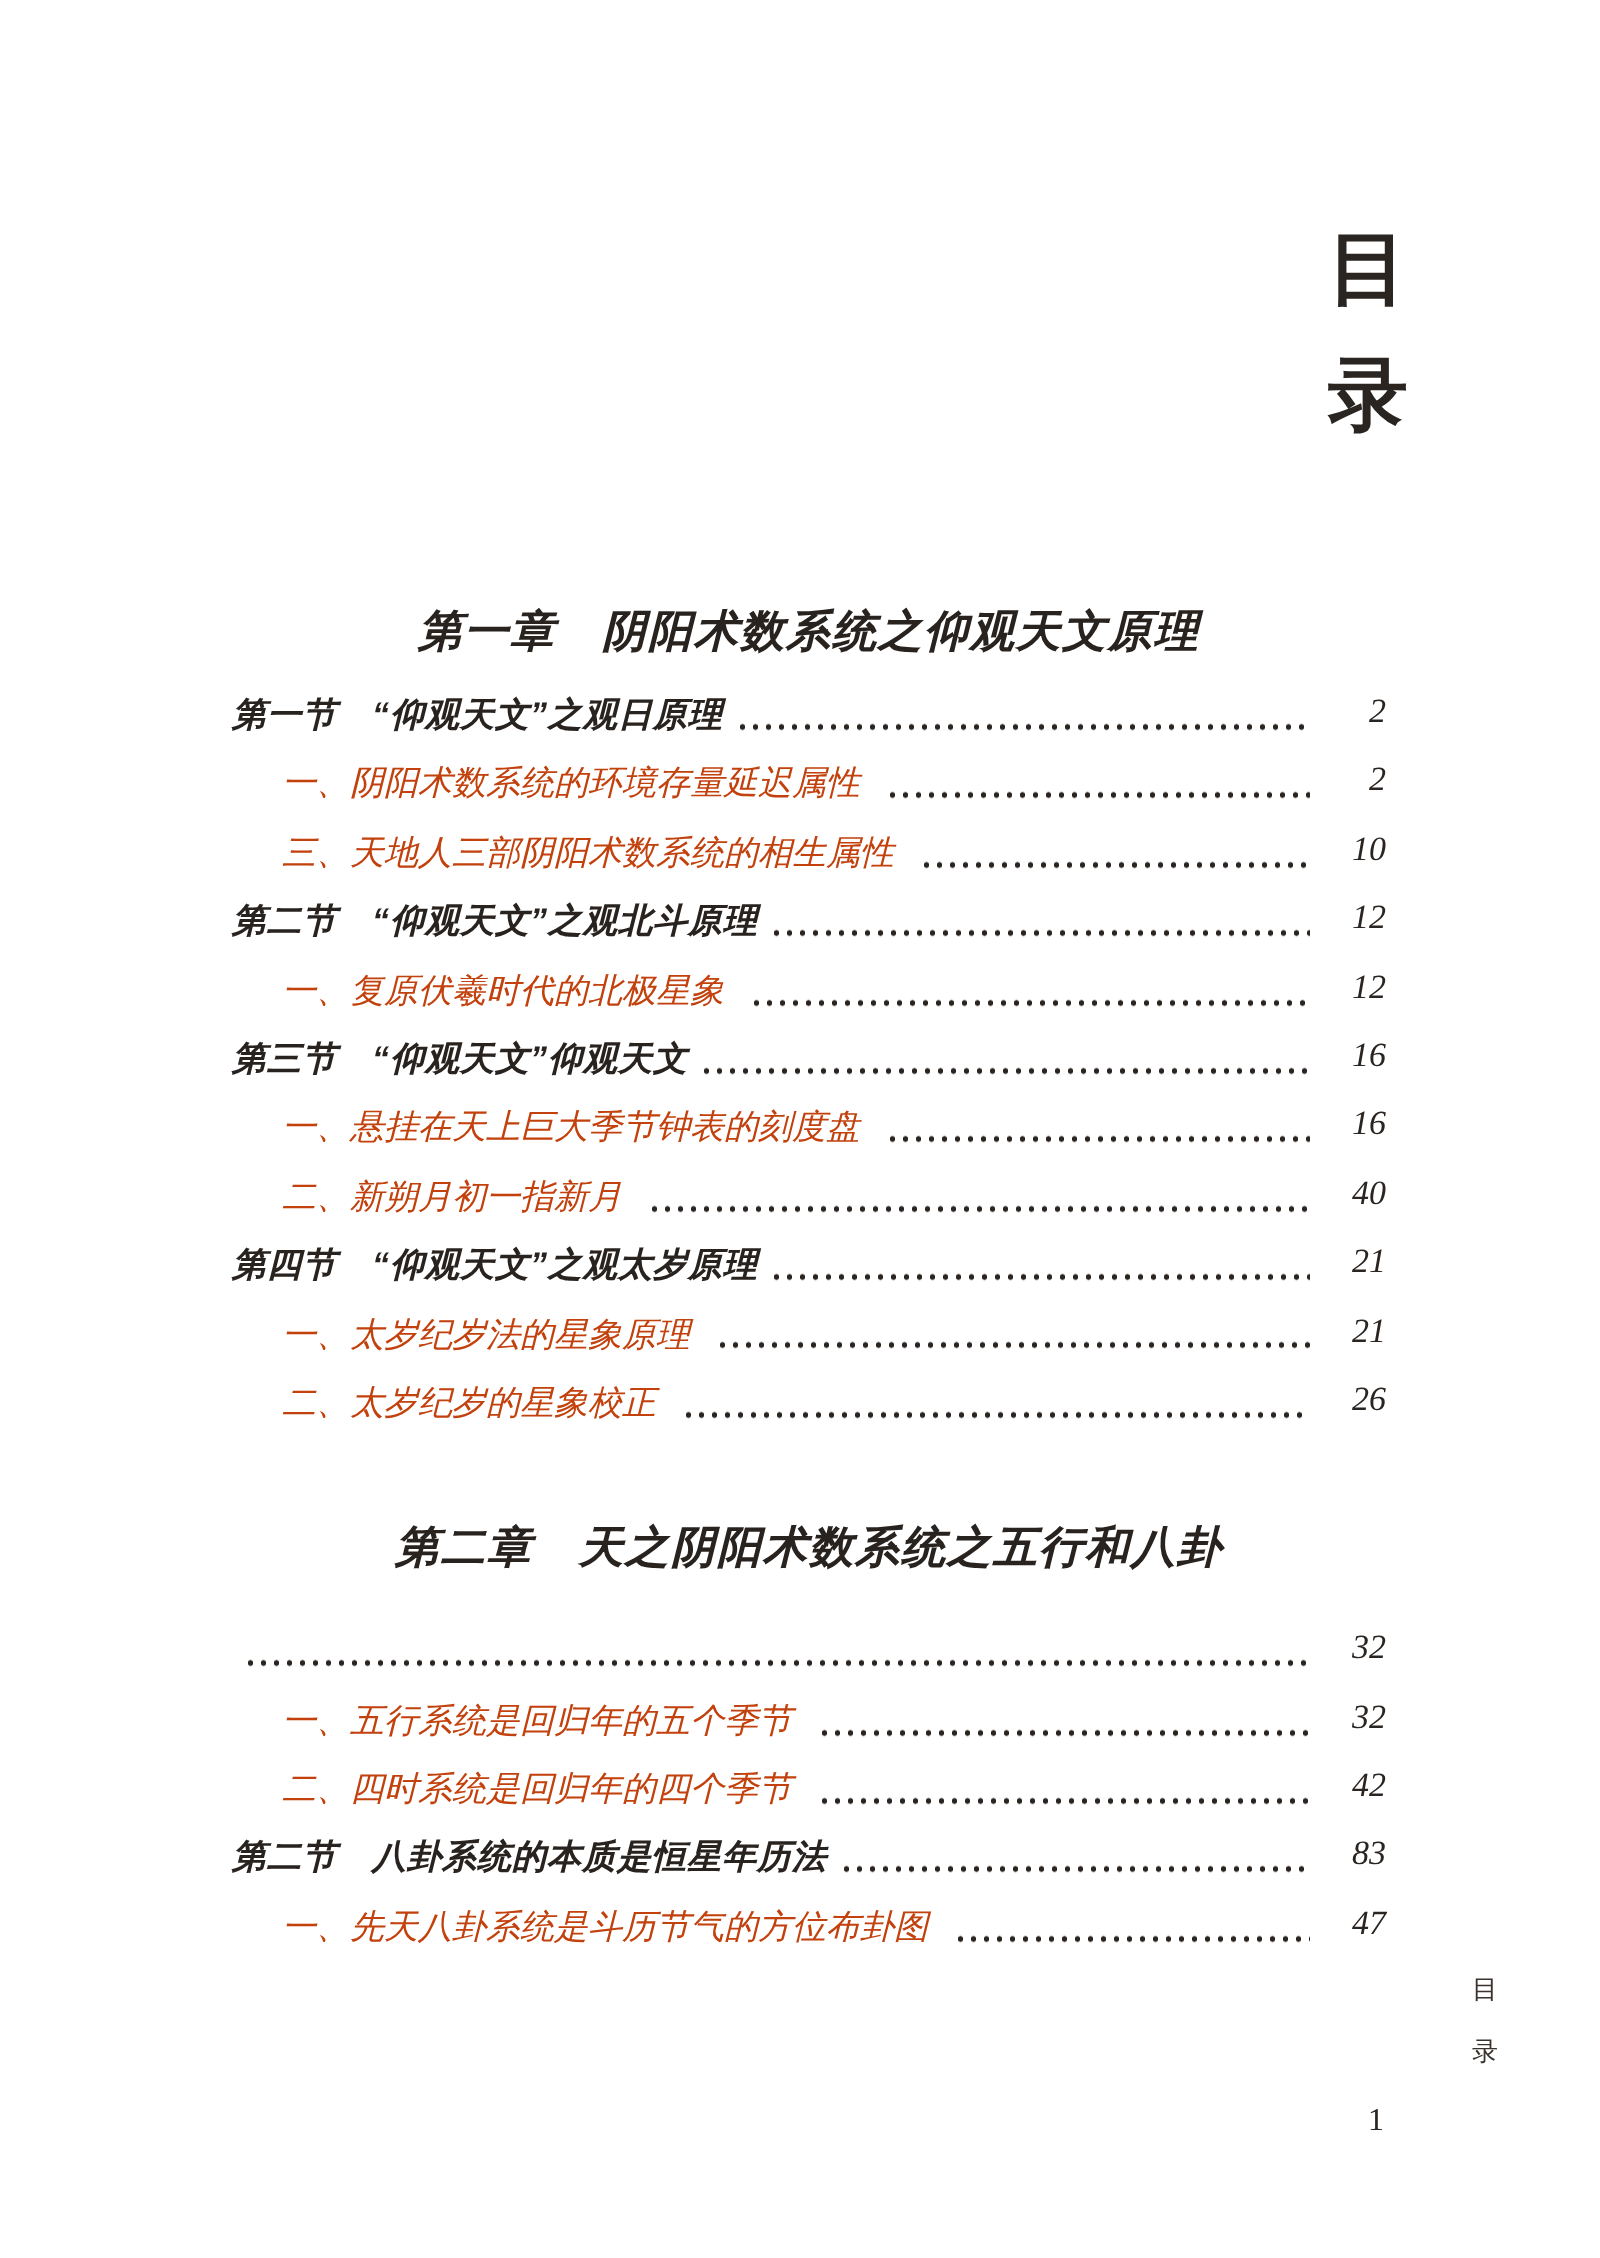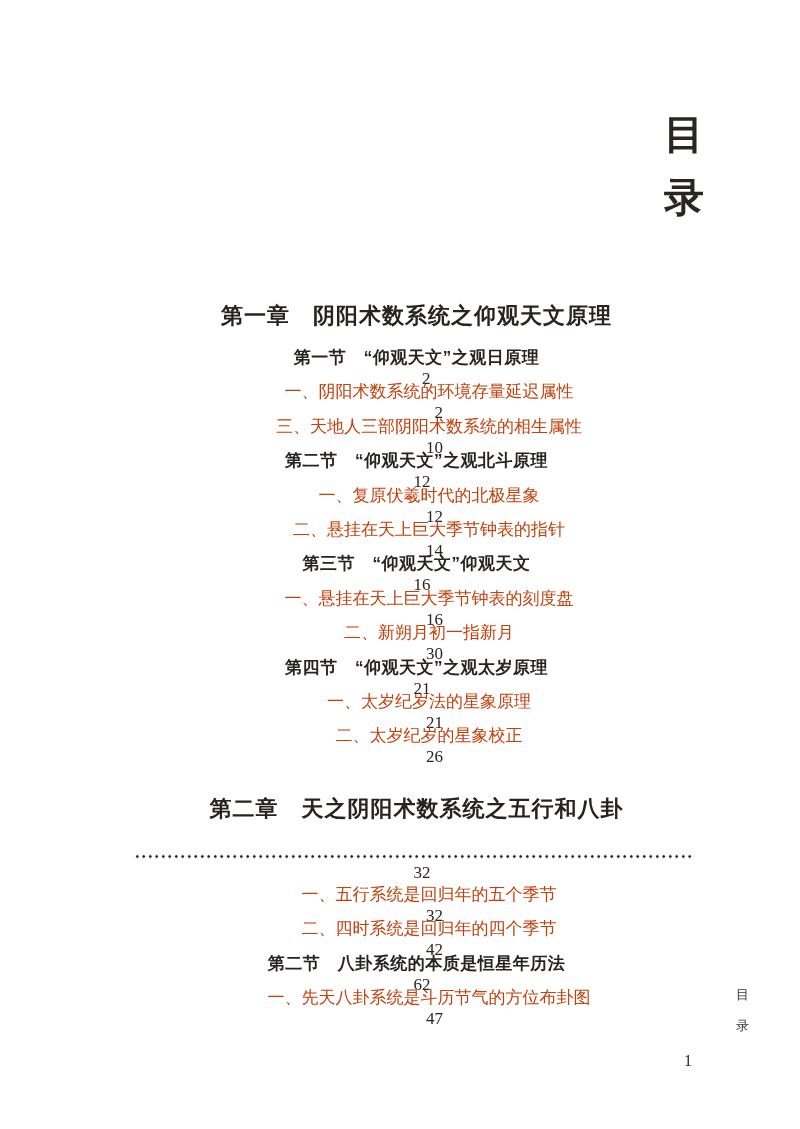--- a/index.html
+++ b/index.html
@@ -14,31 +14,31 @@
 
   
   .vertical-title {
     position:absolute; left:664px; top:114px;
     display:flex; flex-direction:column; gap:21px;
     font-size:40px; font-weight:600; line-height:1.05;
     color:#2b2522; text-align:center;
   }
 
   
-  .toc { position:absolute; left:128px; top:300px; width:577px; }
+  .toc { position:absolute; left:116px; top:300px; width:577px;font-style:italic; }
 
   .chapter-title {
     font-family:"Liberation Sans", sans-serif;
     font-weight:bold; font-size:22px; line-height:32px;
     text-align:center; letter-spacing:1px;
     margin:0 0 14px 0; color:#292320;
   }
   .chapter-title:not(:first-child) { margin-top:34px; margin-bottom:24px; }
 
-  .toc-row { display:flex; align-items:center; height:34.4px; font-size:17px;flex-direction:column; }
+  .toc-row { display:flex; height:34.4px; font-size:17px; }
   .toc-row .label { white-space:nowrap; }
   .toc-row.section .label {
     font-family:"Liberation Sans", sans-serif;
     font-weight:bold; letter-spacing:0.5px; color:#292320;
   }
   .toc-row.sub { padding-left:25px; }
   .toc-row.sub .label { font-family:"Liberation Serif", serif; color:#c2410c; }
 
   .leader {
     flex:1; align-self:stretch;
@@ -98,39 +98,34 @@
       <div class="toc-row section">
         <span class="label">第二节　“仰观天文”之观北斗原理</span>
         <span class="leader"></span>
         <span class="pagenum">12</span>
       </div>
       <div class="toc-row sub">
         <span class="label">一、复原伏羲时代的北极星象</span>
         <span class="leader"></span>
         <span class="pagenum">12</span>
       </div>
-      <div class="toc-row sub">
-        <span class="label">二、悬挂在天上巨大季节钟表的指针</span>
-        <span class="leader"></span>
-        <span class="pagenum">14</span>
-      </div>
       <div class="toc-row section">
         <span class="label">第三节　“仰观天文”仰观天文</span>
         <span class="leader"></span>
         <span class="pagenum">16</span>
       </div>
       <div class="toc-row sub">
         <span class="label">一、悬挂在天上巨大季节钟表的刻度盘</span>
         <span class="leader"></span>
         <span class="pagenum">16</span>
       </div>
       <div class="toc-row sub">
         <span class="label">二、新朔月初一指新月</span>
         <span class="leader"></span>
-        <span class="pagenum">30</span>
+        <span class="pagenum">40</span>
       </div>
       <div class="toc-row section">
         <span class="label">第四节　“仰观天文”之观太岁原理</span>
         <span class="leader"></span>
         <span class="pagenum">21</span>
       </div>
       <div class="toc-row sub">
         <span class="label">一、太岁纪岁法的星象原理</span>
         <span class="leader"></span>
         <span class="pagenum">21</span>
@@ -151,21 +146,21 @@
         <span class="pagenum">32</span>
       </div>
       <div class="toc-row sub">
         <span class="label">二、四时系统是回归年的四个季节</span>
         <span class="leader"></span>
         <span class="pagenum">42</span>
       </div>
       <div class="toc-row section">
         <span class="label">第二节　八卦系统的本质是恒星年历法</span>
         <span class="leader"></span>
-        <span class="pagenum">62</span>
+        <span class="pagenum">83</span>
       </div>
       <div class="toc-row sub">
         <span class="label">一、先天八卦系统是斗历节气的方位布卦图</span>
         <span class="leader"></span>
         <span class="pagenum">47</span>
       </div>
     </div>
 
   <div class="margin-label">
     <span>目</span>

